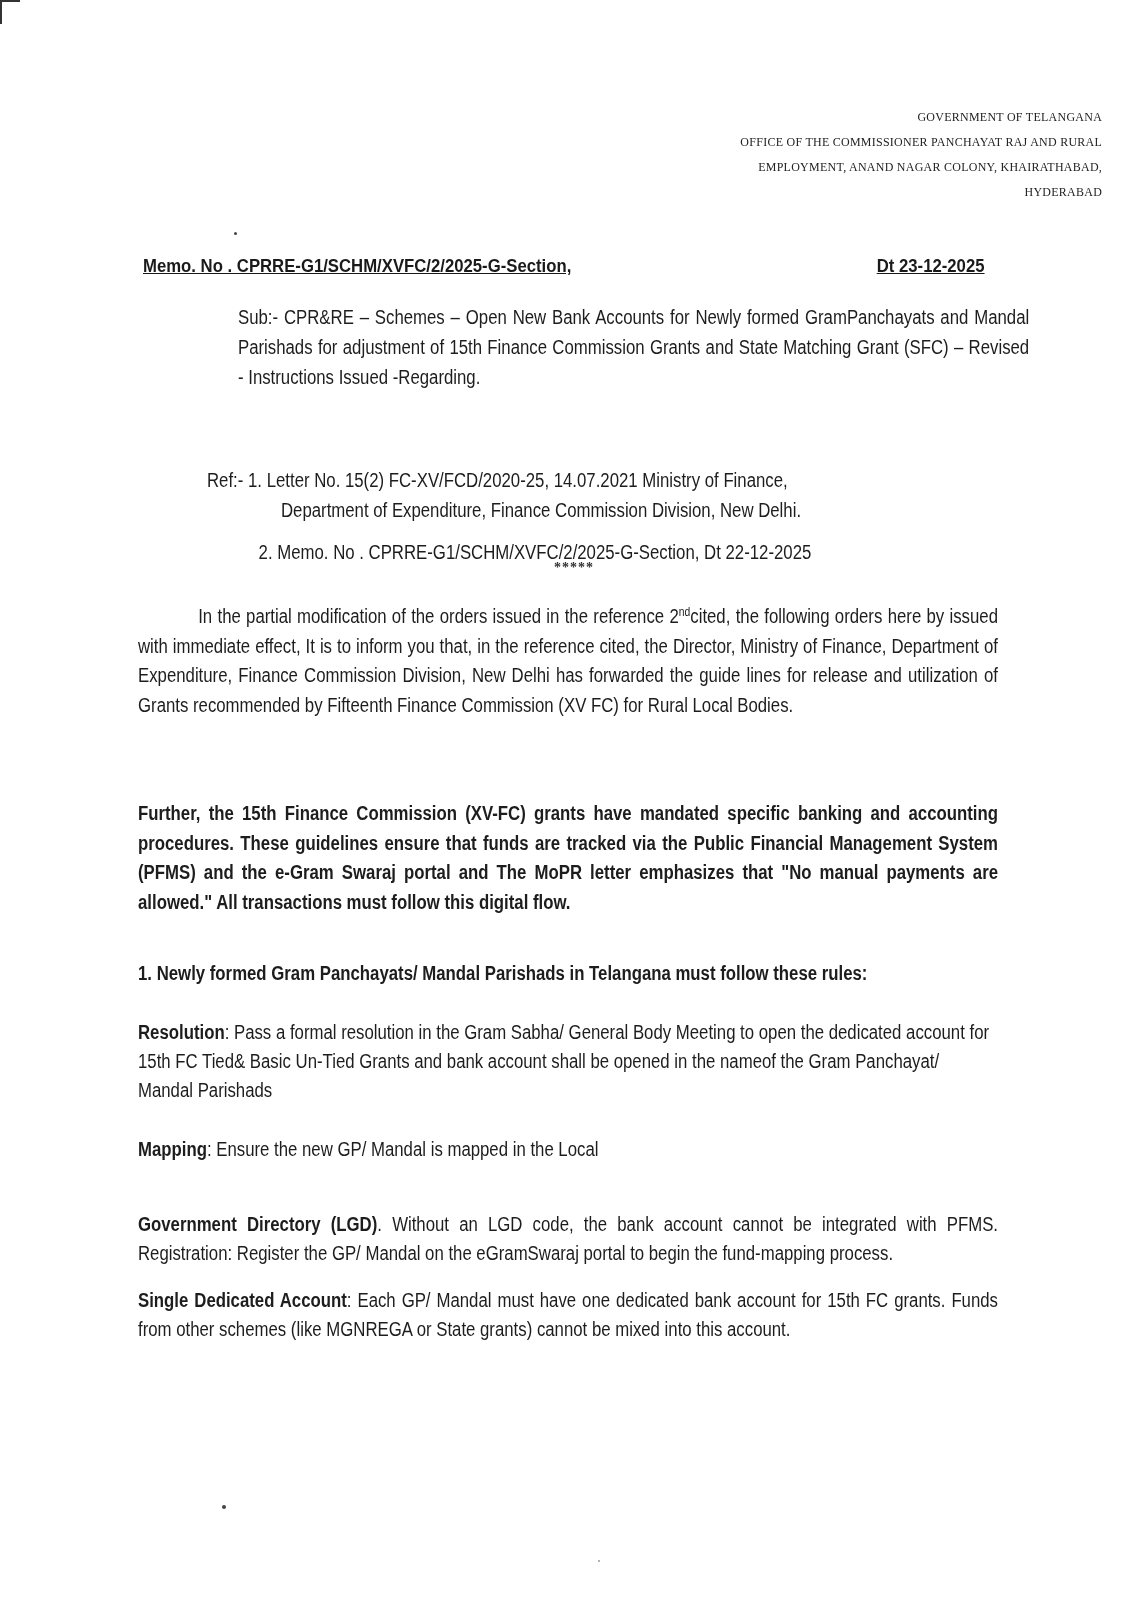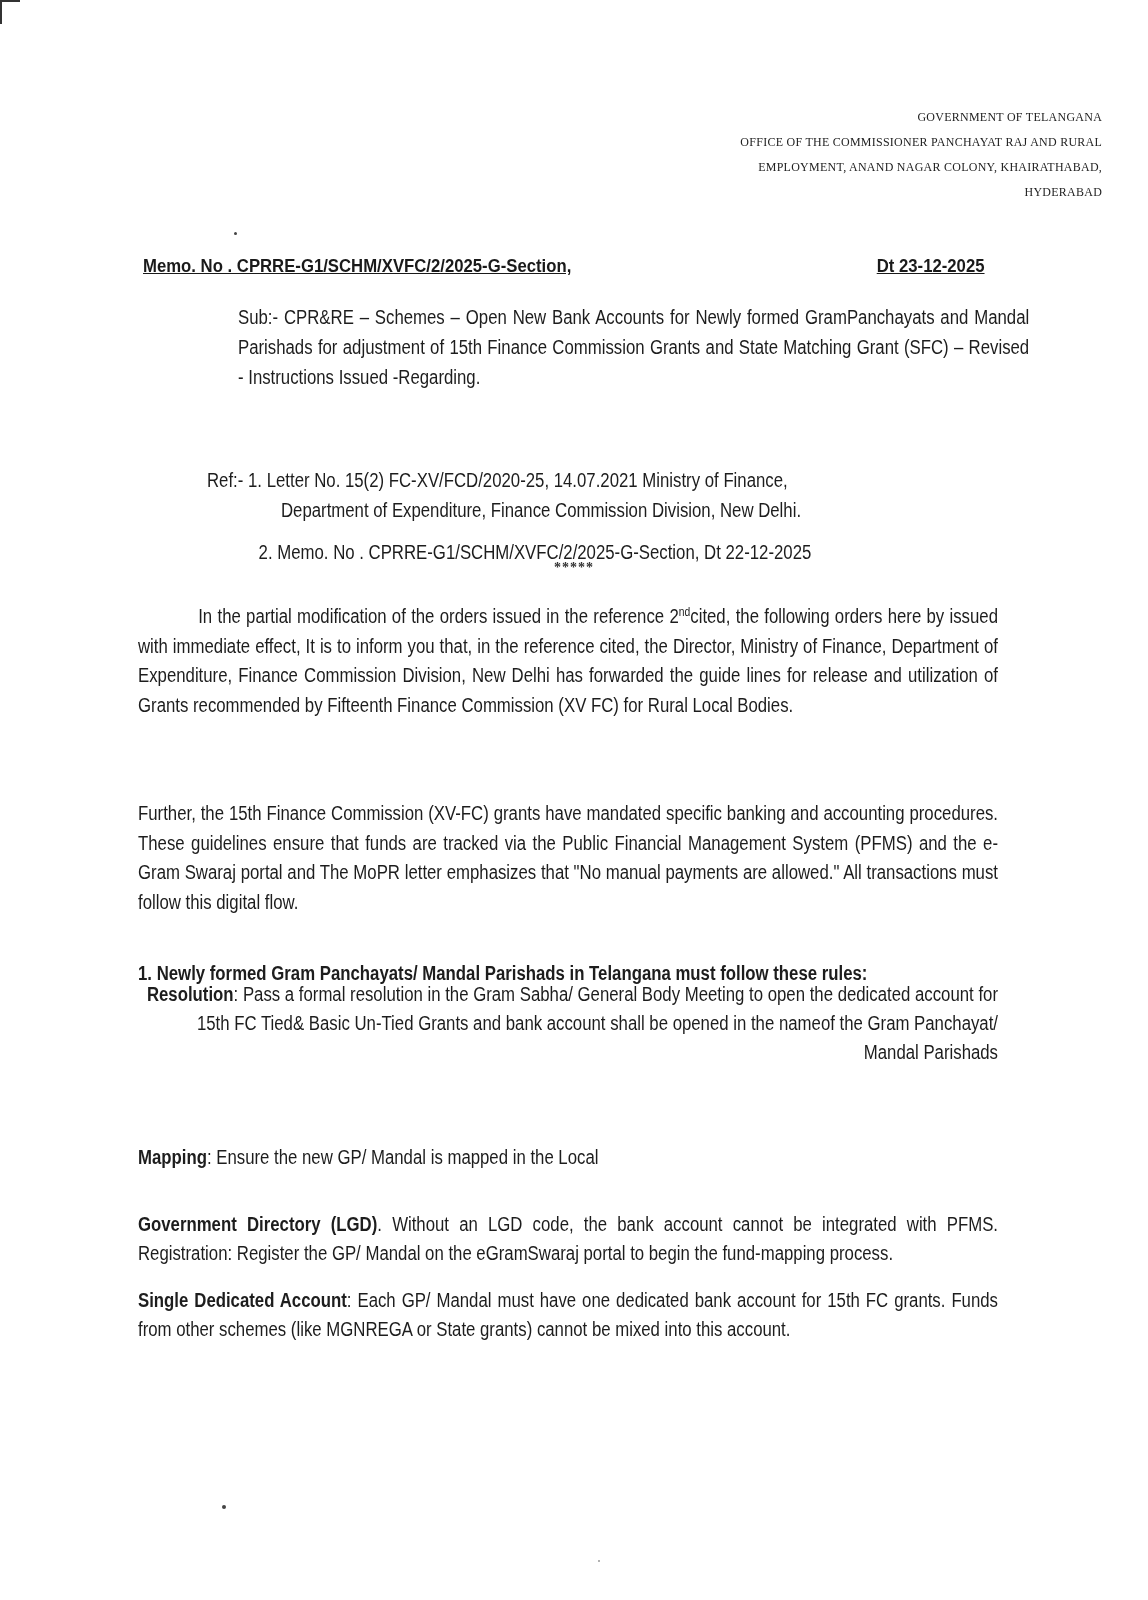--- a/index.html
+++ b/index.html
@@ -95,38 +95,38 @@
       color: #333;
     }
     .para {
       position: absolute;
       left: 138px;
       width: 1000px;
       line-height: 29.5px;
       text-align: justify;
     }
     .para1 { top: 602px; }
-    .para2 { top: 799px; }
+    .para2 { top: 799px; font-weight: bold; }
     .section-heading {
       position: absolute;
       left: 138px;
       width: 1000px;
       top: 958px;
       line-height: 30px;
       font-weight: bold;
     }
     .rule {
       position: absolute;
       left: 138px;
       width: 1000px;
       line-height: 29px;
     }
     .rule b { font-weight: bold; }
-    .rule-resolution { top: 980px; text-align: right; }
-    .rule-mapping { top: 1135px; margin-top: 8px; }
+    .rule-resolution { top: 1018px; }
+    .rule-mapping { top: 1135px; }
     .rule-lgd { top: 1182px; text-align: justify; margin-top: 28px; }
     .rule-single { top: 1286px; text-align: justify; }
     .indent { display: inline-block; width: 70px; }
     sup { font-size: 12px; line-height: 0; }
     .speck {
       position: absolute;
       width: 3px;
       height: 3px;
       background: #444;
       border-radius: 50%;

